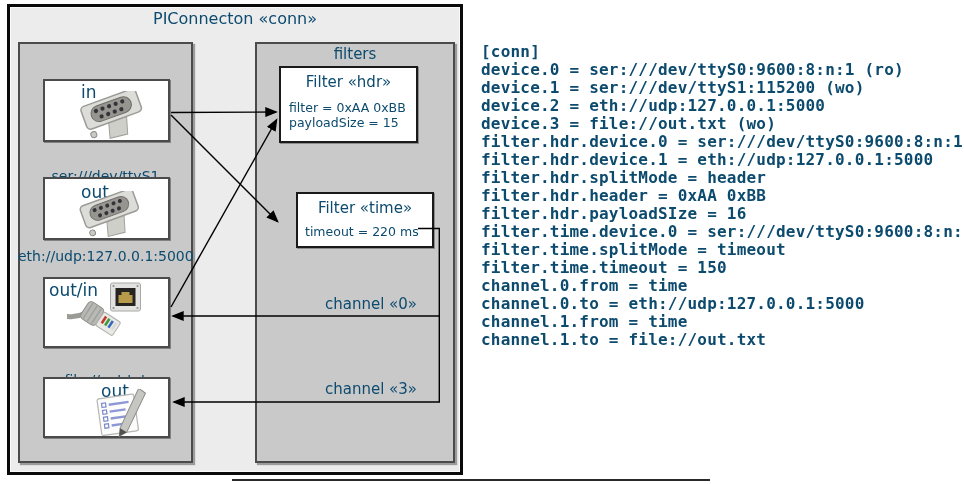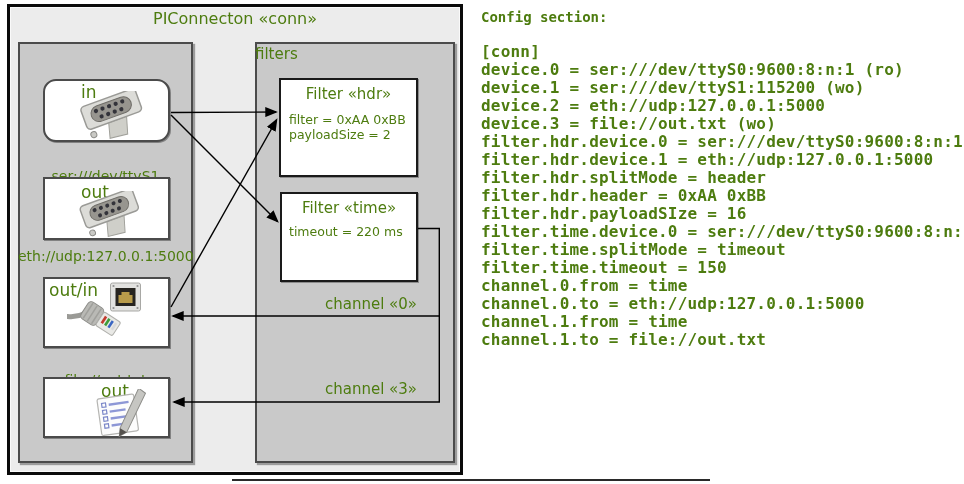--- a/index.html
+++ b/index.html
@@ -1,54 +1,54 @@
 <!DOCTYPE html>
 <html><head>
 <meta charset="utf-8">
 <style>
   html,body{margin:0;padding:0;background:#fff;}
   .canvas{position:relative;width:964px;height:484px;background:#fff;overflow:hidden;
-          font-family:"DejaVu Sans","Liberation Sans",sans-serif;color:#4d7c0f;}
+          font-family:"DejaVu Sans","Liberation Sans",sans-serif;color:#0c4a6e;}
 
   
   .outer-box{position:absolute;left:7px;top:4px;width:456px;height:471px;box-sizing:border-box;
              background:#ececec;border:3px solid #0a0a0a;box-shadow:inset 0 0 0 1px #fafafa;}
   .title{position:absolute;left:7px;top:9px;width:456px;text-align:center;font-size:16px;}
 
   
   .panel{position:absolute;box-sizing:border-box;background:#c9c9c9;border:2px solid #4b4b4b;
          box-shadow:2px 2px 1px rgba(60,60,60,.45);}
   .devices-panel{left:18px;top:42px;width:175px;height:421px;}
   .filters-panel{left:255px;top:42px;width:200px;height:421px;}
-  .filters-label{position:absolute;left:255px;top:45px;width:200px;font-size:15px;}
+  .filters-label{position:absolute;left:255px;top:45px;width:200px;text-align:center;font-size:15px;}
 
   
   .dev-url{position:absolute;left:18px;width:175px;text-align:center;font-size:14px;white-space:nowrap;}
   .u0{top:55px;} .u1{top:156px;margin-top:12px;} .u2{top:248px;} .u3{top:356px;margin-top:16px;}
 
   
   .dev-box{position:absolute;left:43px;width:127px;box-sizing:border-box;background:#fff;
            border:2px solid #4b4b4b;box-shadow:1px 1px 0 rgba(60,60,60,.5);}
-  .b0{top:79px;height:63px;border-radius:13px;} .b1{top:177px;height:63px;}
+  .b0{top:79px;height:63px;} .b1{top:177px;height:63px;}
   .b2{top:277px;height:71px;} .b3{top:377px;height:61px;}
   .dev-dir{position:absolute;font-size:17px;line-height:19px;}
   .b0 .dev-dir{left:36px;top:2px;} .b1 .dev-dir{left:36px;top:4px;}
   .b2 .dev-dir{left:4px;top:2px;}  .b3 .dev-dir{left:56px;top:3px;}
   .dev-box svg{position:absolute;}
   .b0 .serial-svg{left:18px;top:10px;width:100px;height:50px;}
   .b1 .serial-svg{left:16px;top:12px;width:100px;height:48px;}
   .b2 .port-svg{left:64px;top:3px;width:33px;height:30px;}
   .b2 .plug-svg{left:22px;top:20px;width:66px;height:40px;}
   .b3 .notepad-svg{left:45px;top:10px;width:60px;height:49px;}
 
   
   .filter-box{position:absolute;box-sizing:border-box;background:#fff;border:2px solid #1a1a1a;
               box-shadow:1px 1px 0 rgba(50,50,50,.4);}
-  .fb-hdr{left:279px;top:78px;width:139px;height:99px;}
-  .fb-time{left:280px;top:192px;width:138px;height:90px;padding-left:36px;}
+  .fb-hdr{left:279px;top:66px;width:139px;height:77px;}
+  .fb-time{left:296px;top:192px;width:138px;height:56px;padding-left:36px;}
   .filter-title{position:absolute;left:0;top:5px;width:100%;text-align:center;font-size:15px;}
   .filter-props{position:absolute;left:8px;top:33px;font-size:12.5px;line-height:14.5px;white-space:nowrap;}
   .fb-time .filter-props{left:7px;top:31px;}
 
   
   .ch-label{position:absolute;left:257px;width:160px;text-align:right;font-size:15px;}
   .ch0{top:295px;text-align:right;} .ch1{top:380px;}
 
   
   .wires{position:absolute;left:0;top:0;width:470px;height:484px;pointer-events:none;}
@@ -171,21 +171,21 @@
         <path d="M52,2 L58,8 L34,44 L26,47 L28,39 Z" fill="#c6c6c2" stroke="#8d8d89" stroke-width="1"></path>
         <path d="M28,39 L34,44 L26,47 Z" fill="#55524e"></path>
       </g>
     </svg>
   </div>
 
   <div class="filter-box fb-hdr">
     <div class="filter-title">Filter «hdr»</div>
     <div class="filter-props">
       <div>filter = 0xAA 0xBB</div>
-      <div>payloadSize = 2</div>
+      <div>payloadSize = 15</div>
     </div>
   </div>
   <div class="filter-box fb-time">
     <div class="filter-title">Filter «time»</div>
     <div class="filter-props">
       <div>timeout = 220 ms</div>
     </div>
   </div>
 
   <div class="ch-label ch0">channel «0»</div>
@@ -199,21 +199,20 @@
     </defs>
     <g stroke="#000" stroke-width="1.4" fill="none">
       <line x1="171" y1="112.5" x2="276" y2="112" marker-end="url(#arr)"></line>
       <line x1="171" y1="115" x2="277.5" y2="221.5" marker-end="url(#arr)"></line>
       <line x1="171" y1="307" x2="276.5" y2="120" marker-end="url(#arr)"></line>
       <path d="M418,228.5 H439.3 V402 H174" marker-end="url(#arr)"></path>
       <path d="M439.3,316 H173" marker-end="url(#arr)"></path>
     </g>
   </svg>
 
-  <div class="config-heading">Config section:</div>
   <pre class="config-body">[conn]
 device.0 = ser:///dev/ttyS0:9600:8:n:1 (ro)
 device.1 = ser:///dev/ttyS1:115200 (wo)
 device.2 = eth://udp:127.0.0.1:5000
 device.3 = file://out.txt (wo)
 filter.hdr.device.0 = ser:///dev/ttyS0:9600:8:n:1
 filter.hdr.device.1 = eth://udp:127.0.0.1:5000
 filter.hdr.splitMode = header
 filter.hdr.header = 0xAA 0xBB
 filter.hdr.payloadSIze = 16

